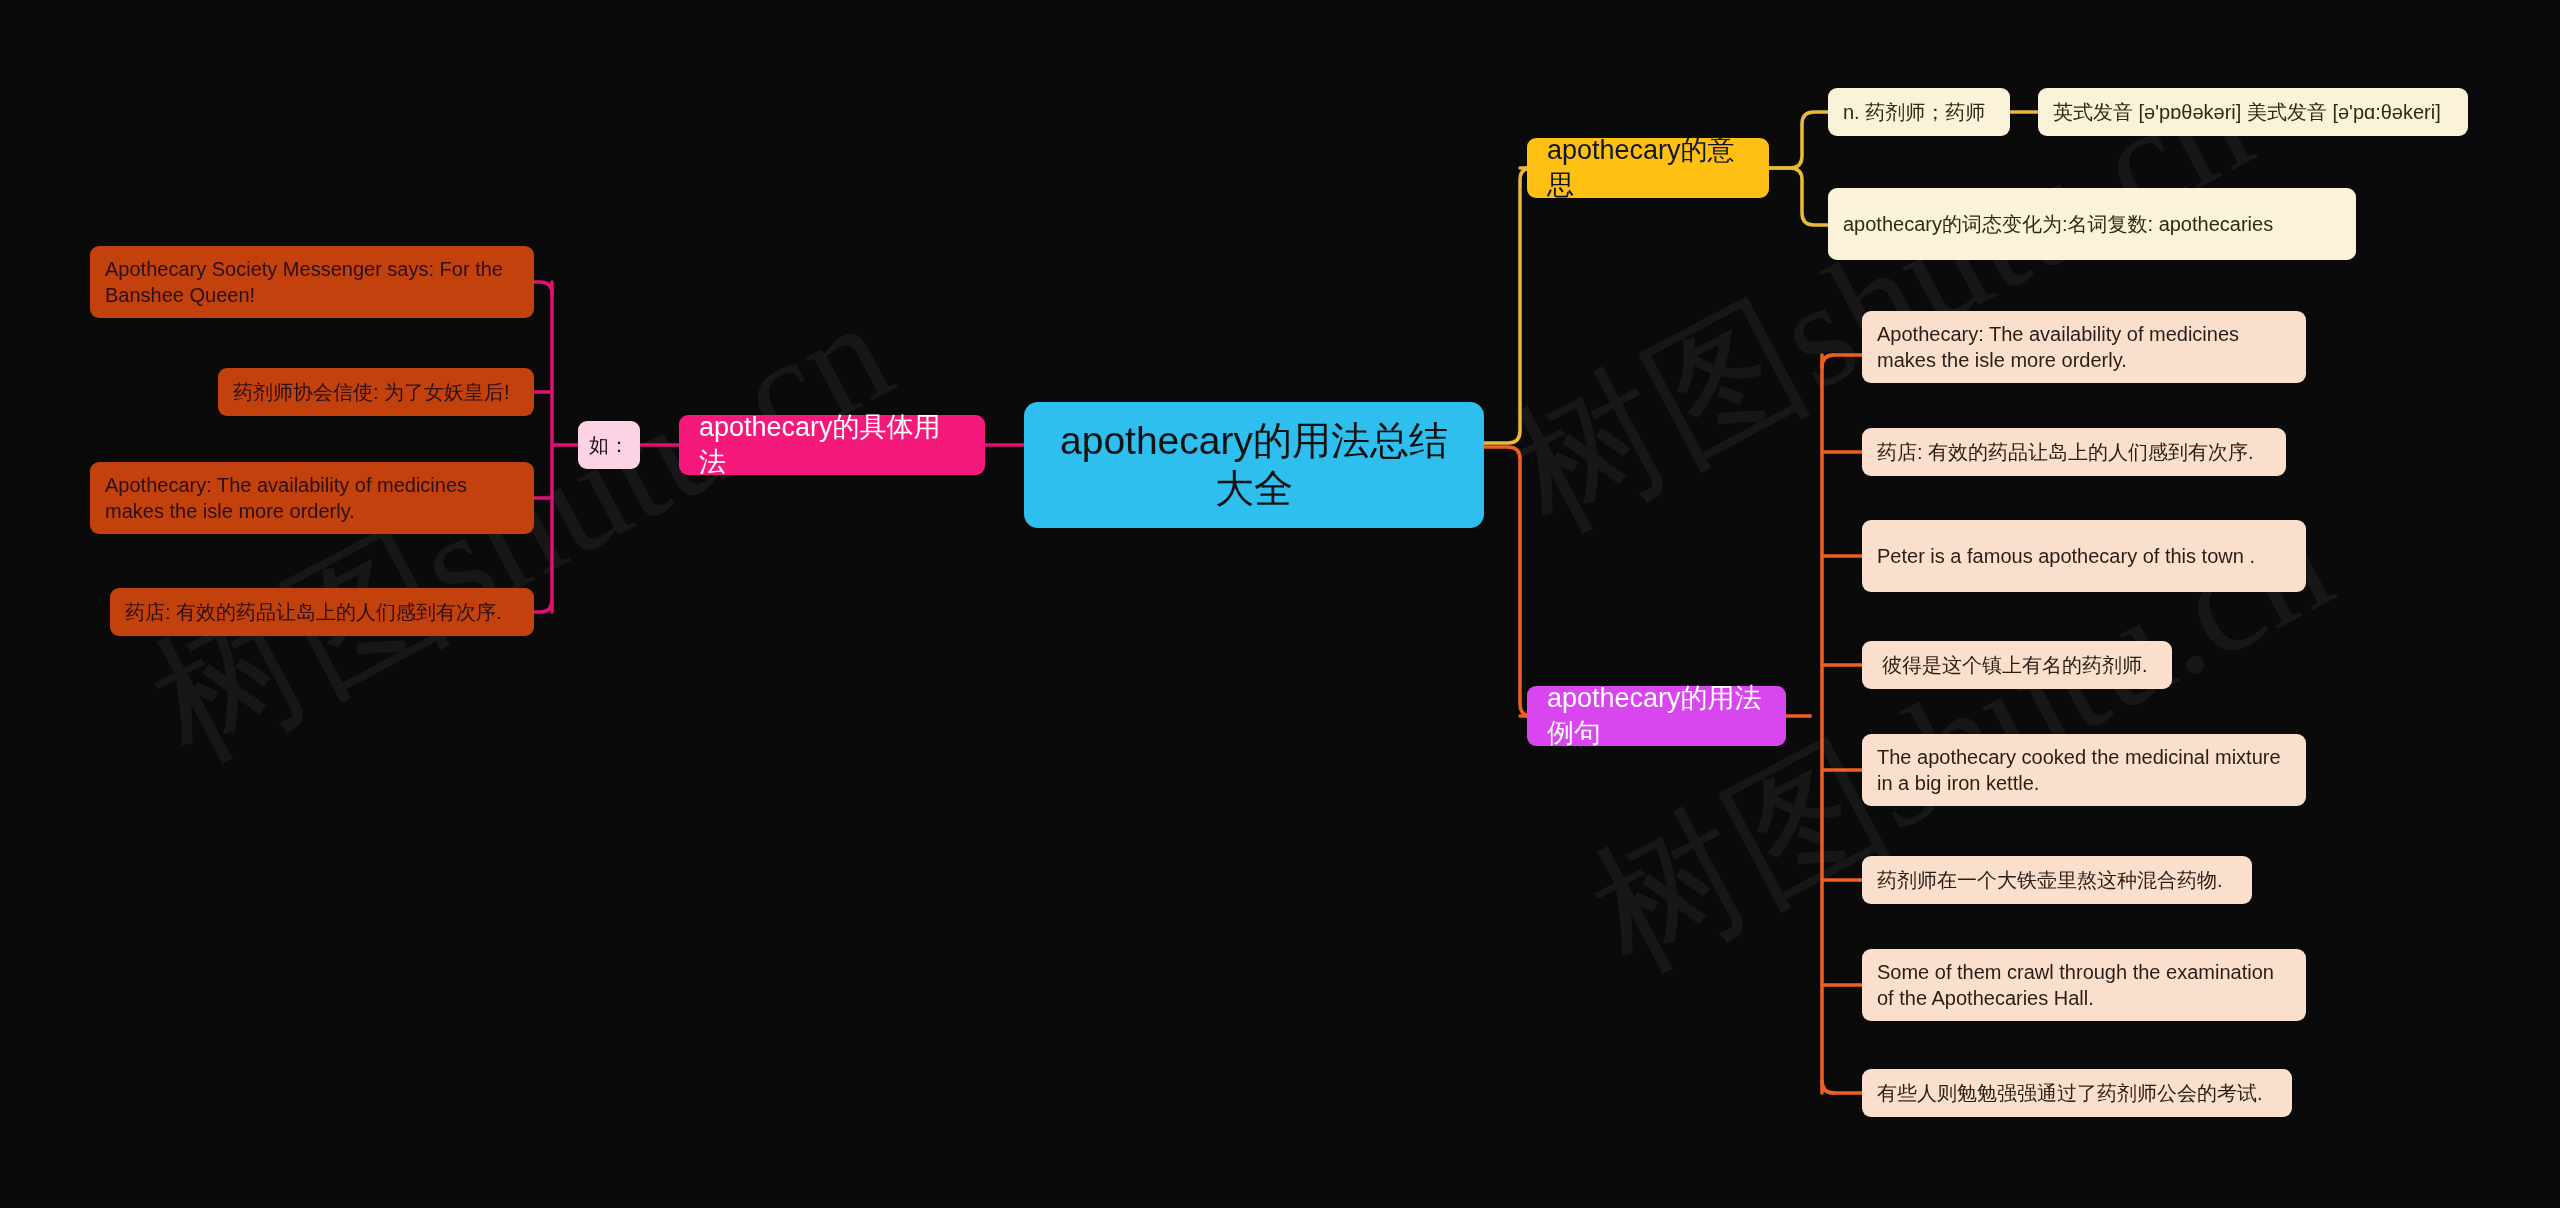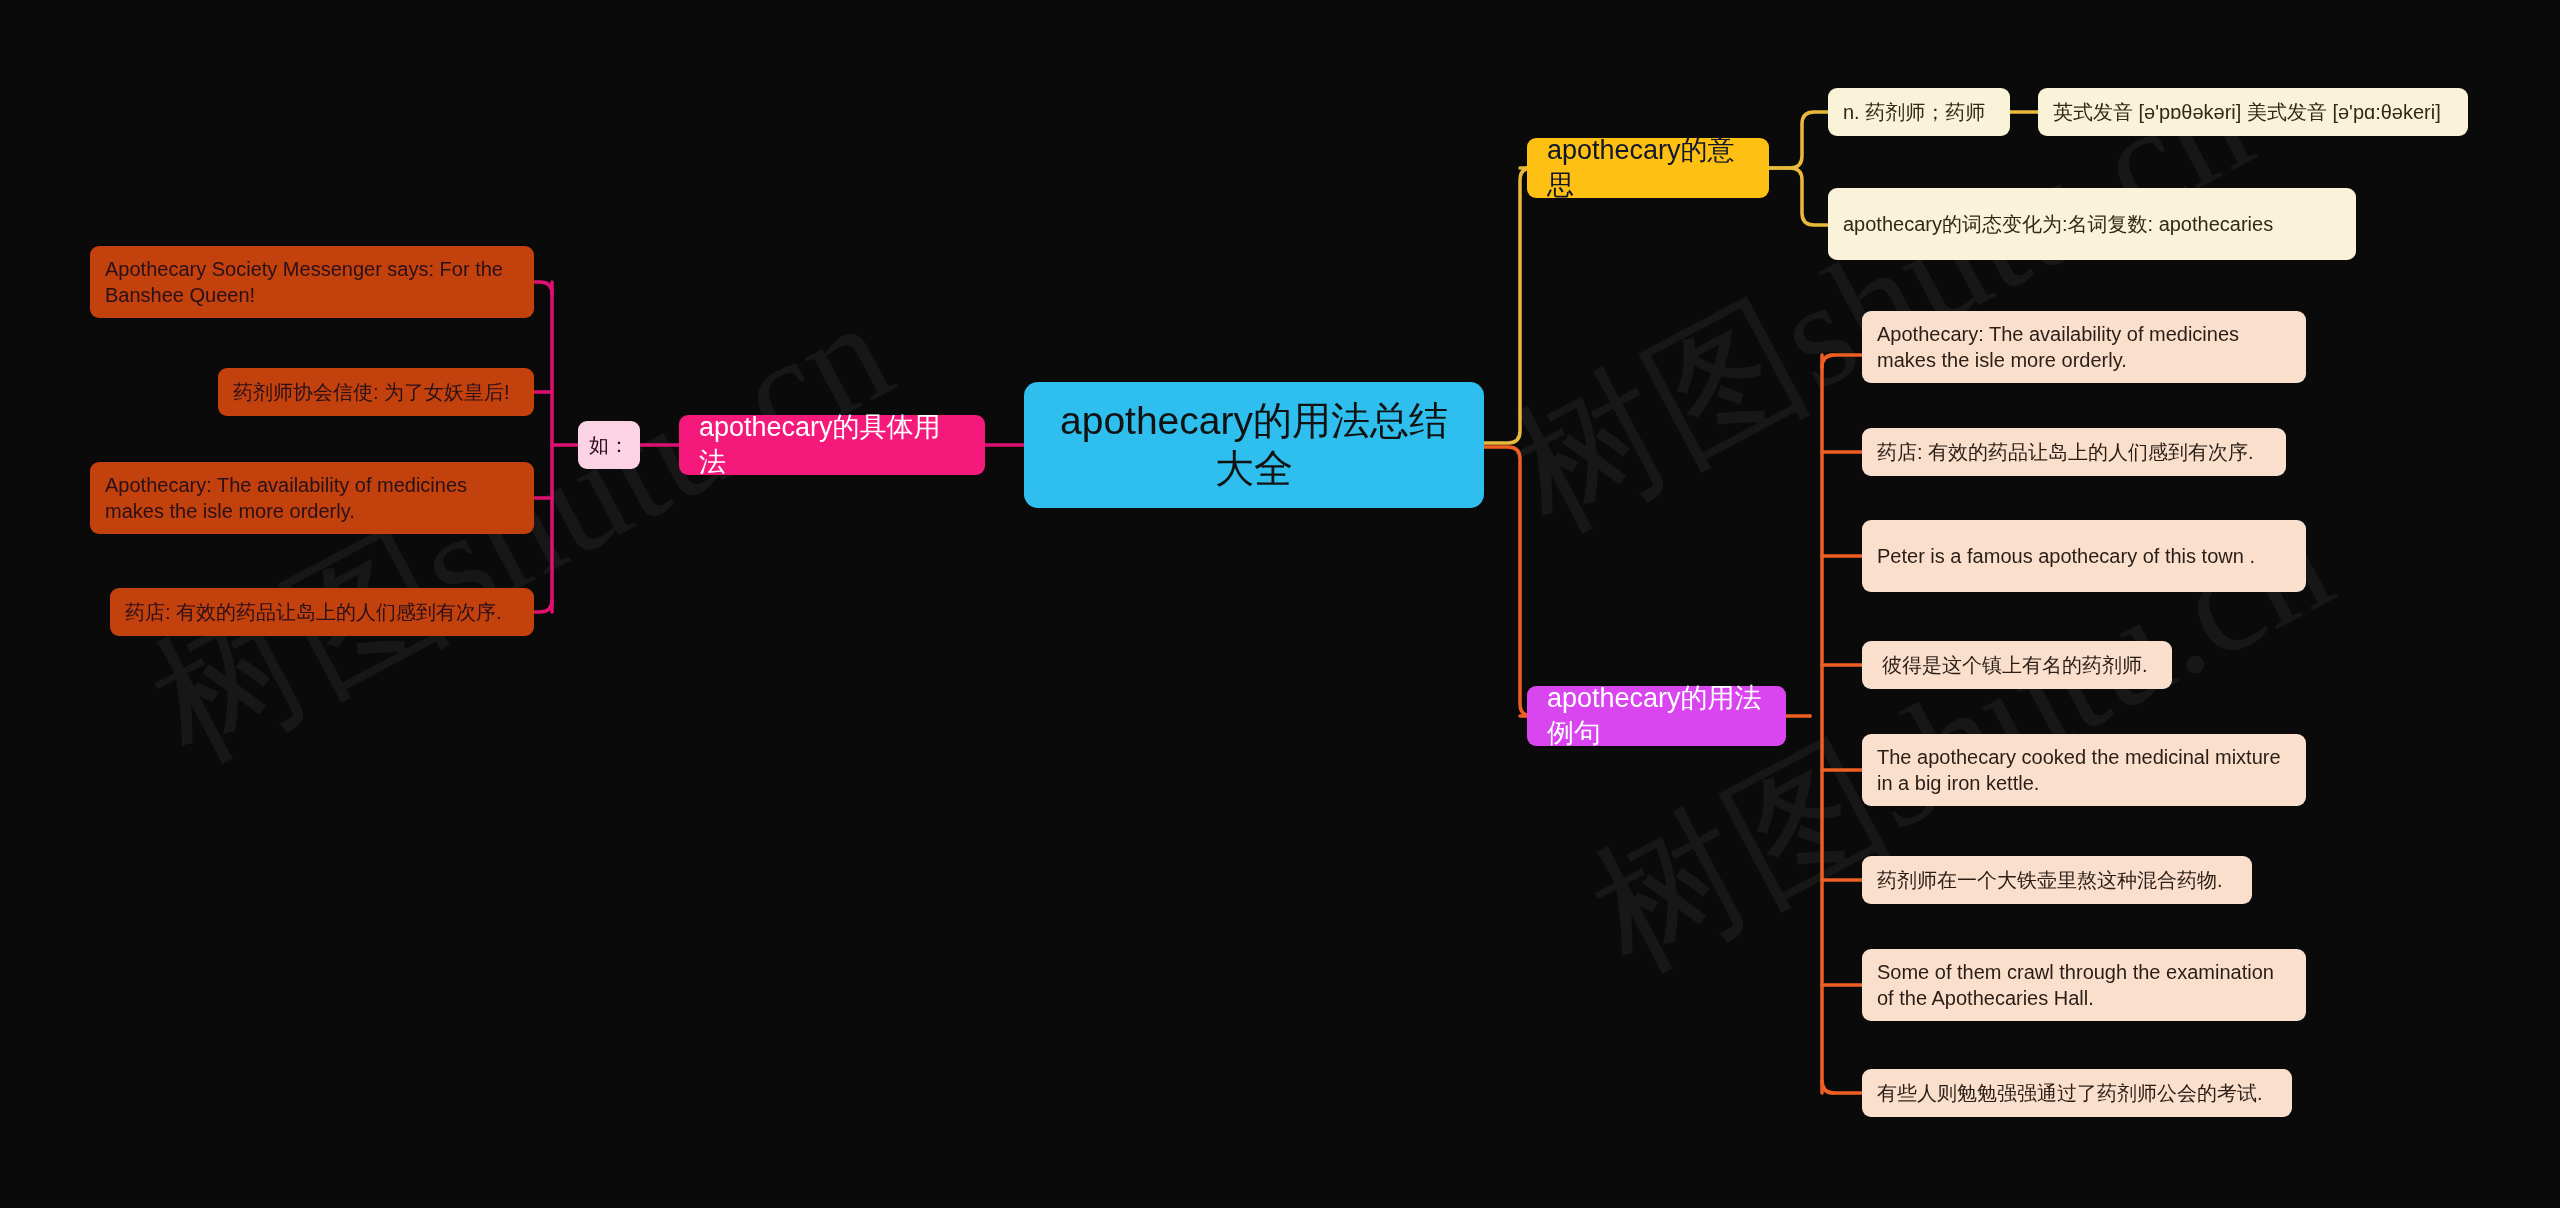--- a/index.html
+++ b/index.html
@@ -36,20 +36,21 @@
   
   .root {
     background: #2ebfee;
     color: #121212;
     font-size: 39px;
     border-radius: 14px;
     justify-content: center;
     text-align: center;
     padding: 10px 18px;
     line-height: 1.22;
+    margin-top: 20px;
   }
   
   .branch-yellow {
     background: #ffc014;
     color: #0f172a;
     font-size: 27px;
     padding: 10px 20px;
     border-radius: 9px;
   }
   .leaf-yellow {

